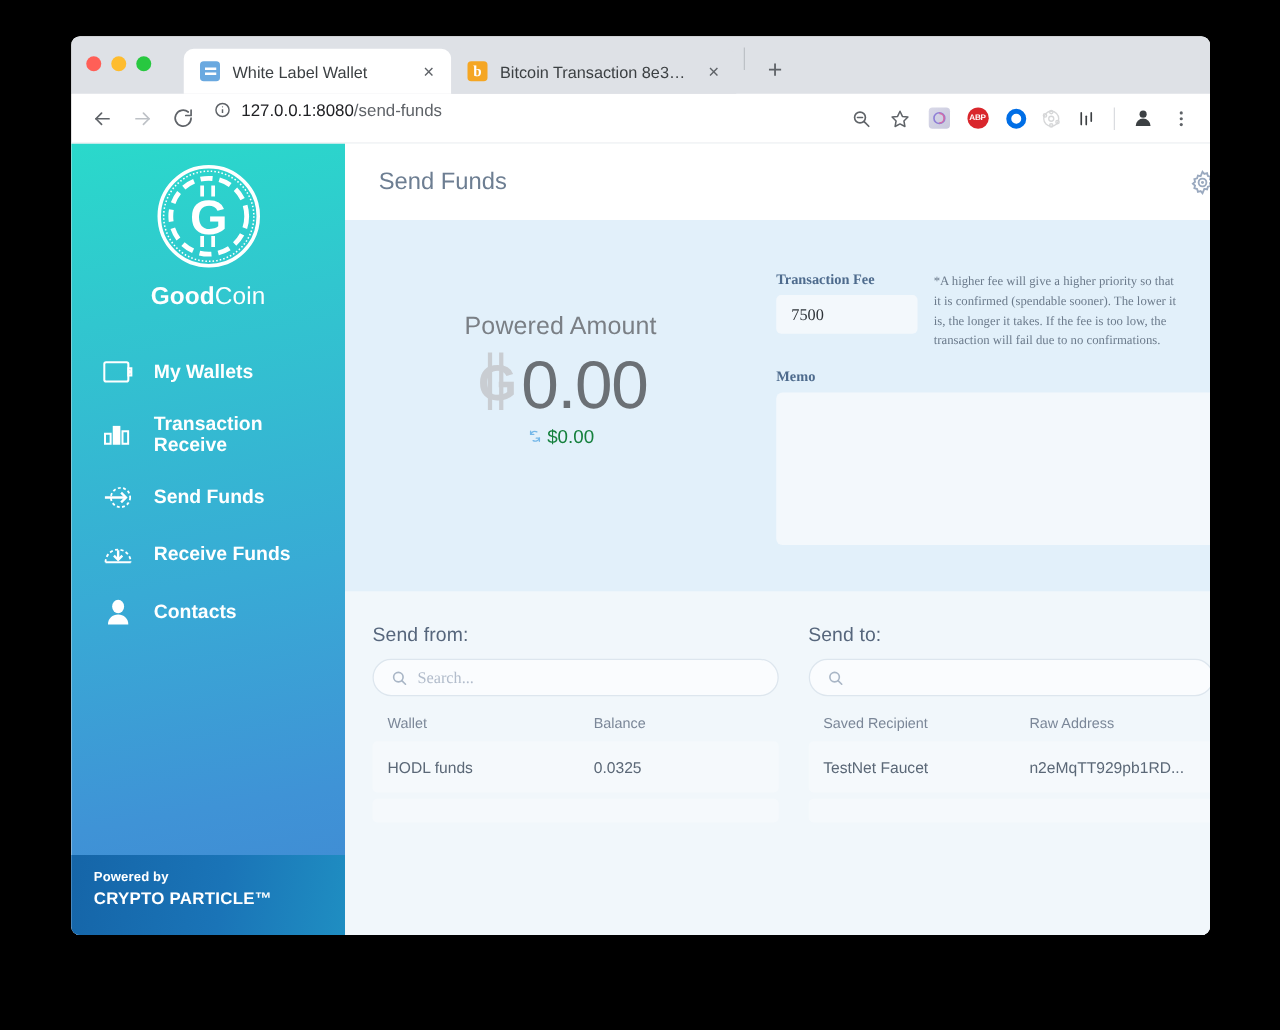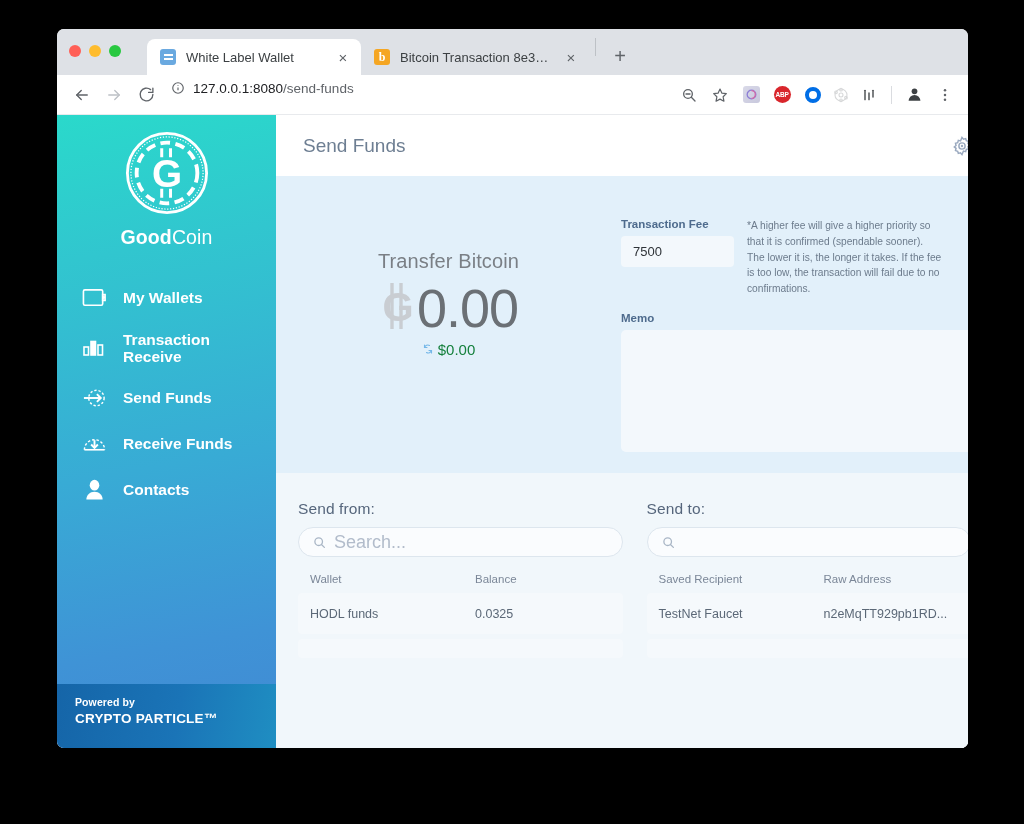--- a/index.html
+++ b/index.html
@@ -184,21 +184,21 @@
     padding-bottom: 42px;
   }
   .amount-label { font-size: 20px; color: #7a7f85; letter-spacing: .1px; }
   .amount-row { display: flex; align-items: center; margin-top: 4px; }
   .g-symbol { color: #c9cdd2; }
   .amount-val { font-size: 54px; color: #6b7075; font-weight: 400; letter-spacing: -1px; }
   .fiat-row { display: flex; align-items: center; gap: 4px; margin-top: 2px; }
   .fiat-ic { color: #74b7e8; display:flex; }
   .fiat-val { font-size: 15px; color: #15803d; }
 
-  .fields-col { flex: 1 1 auto; padding-top: 42px; }
+  .fields-col { flex: 1 1 auto; padding-top: 42px; font-family: Liberation Serif, serif; }
   .fee-row { display: flex; align-items: flex-start; gap: 13px; }
   .fee-group { width: 113px; }
   .field-label { font-size: 11.5px; color: #4e6b8d; font-weight: 700; margin-bottom: 6px; }
   .fee-input {
     height: 31px;
     background: #f3f8fc;
     border-radius: 4px;
     display: flex; align-items: center;
     padding: 0 12px;
     font-size: 13px; color: #2e3338;
@@ -228,22 +228,22 @@
     height: 30px;
     border: 1px solid #dde6ee;
     background: #fafcfe;
     border-radius: 16px;
     display: flex; align-items: center;
     gap: 8px; padding: 0 14px;
   }
   .search-ic { color: #a9b6c6; display:flex; }
   .search input {
     border: none; outline: none; background: transparent;
-    font-family: Liberation Sans, sans-serif;
-    font-size: 18px; color: #a16207;
+    font-family: Liberation Serif, serif;
+    font-size: 13px; color: #a16207;
     width: 100%;
   }
   .search input::placeholder { color: #b2bccb; }
   .tbl { margin-top: 10px; }
   .tbl-head { display: flex; padding: 6px 12px 8px; }
   .th { font-size: 11.5px; color: #7b8798; }
   .th.c1 { flex: 0 0 165px; }
   .th.c2 { flex: 1 1 auto; }
   .row {
     display: flex; align-items: center;
@@ -471,21 +471,21 @@
             <path d="M12 2.6l1.6 1.9 2.4-.6.7 2.4 2.4.7-.6 2.4 1.9 1.6-1.9 1.6.6 2.4-2.4.7-.7 2.4-2.4-.6L12 21.4l-1.6-1.9-2.4.6-.7-2.4-2.4-.7.6-2.4L3.6 13l1.9-1.6-.6-2.4 2.4-.7.7-2.4 2.4.6z"></path>
             <circle cx="12" cy="12" r="3.4"></circle>
             <circle cx="12" cy="12" r="1.3" fill="#9aa9bf" stroke="none"></circle>
           </svg>
         </div>
       </div>
 
       <div class="top-panel">
 
         <div class="amount-col">
-          <div class="amount-label">Transfer Bitcoin</div>
+          <div class="amount-label">Powered Amount</div>
           <div class="amount-row">
             <span class="g-symbol">
               <svg width="38" height="52" viewBox="0 0 38 52">
                 <line x1="13" y1="3" x2="13" y2="49" stroke="#c9cdd2" stroke-width="3.4"></line>
                 <line x1="22" y1="3" x2="22" y2="49" stroke="#c9cdd2" stroke-width="3.4"></line>
                 <text x="19" y="41" text-anchor="middle" font-family="Liberation Sans, sans-serif" font-size="40" font-weight="700" fill="#c9cdd2">G</text>
               </svg>
             </span>
             <span class="amount-val">0.00</span>
           </div>

